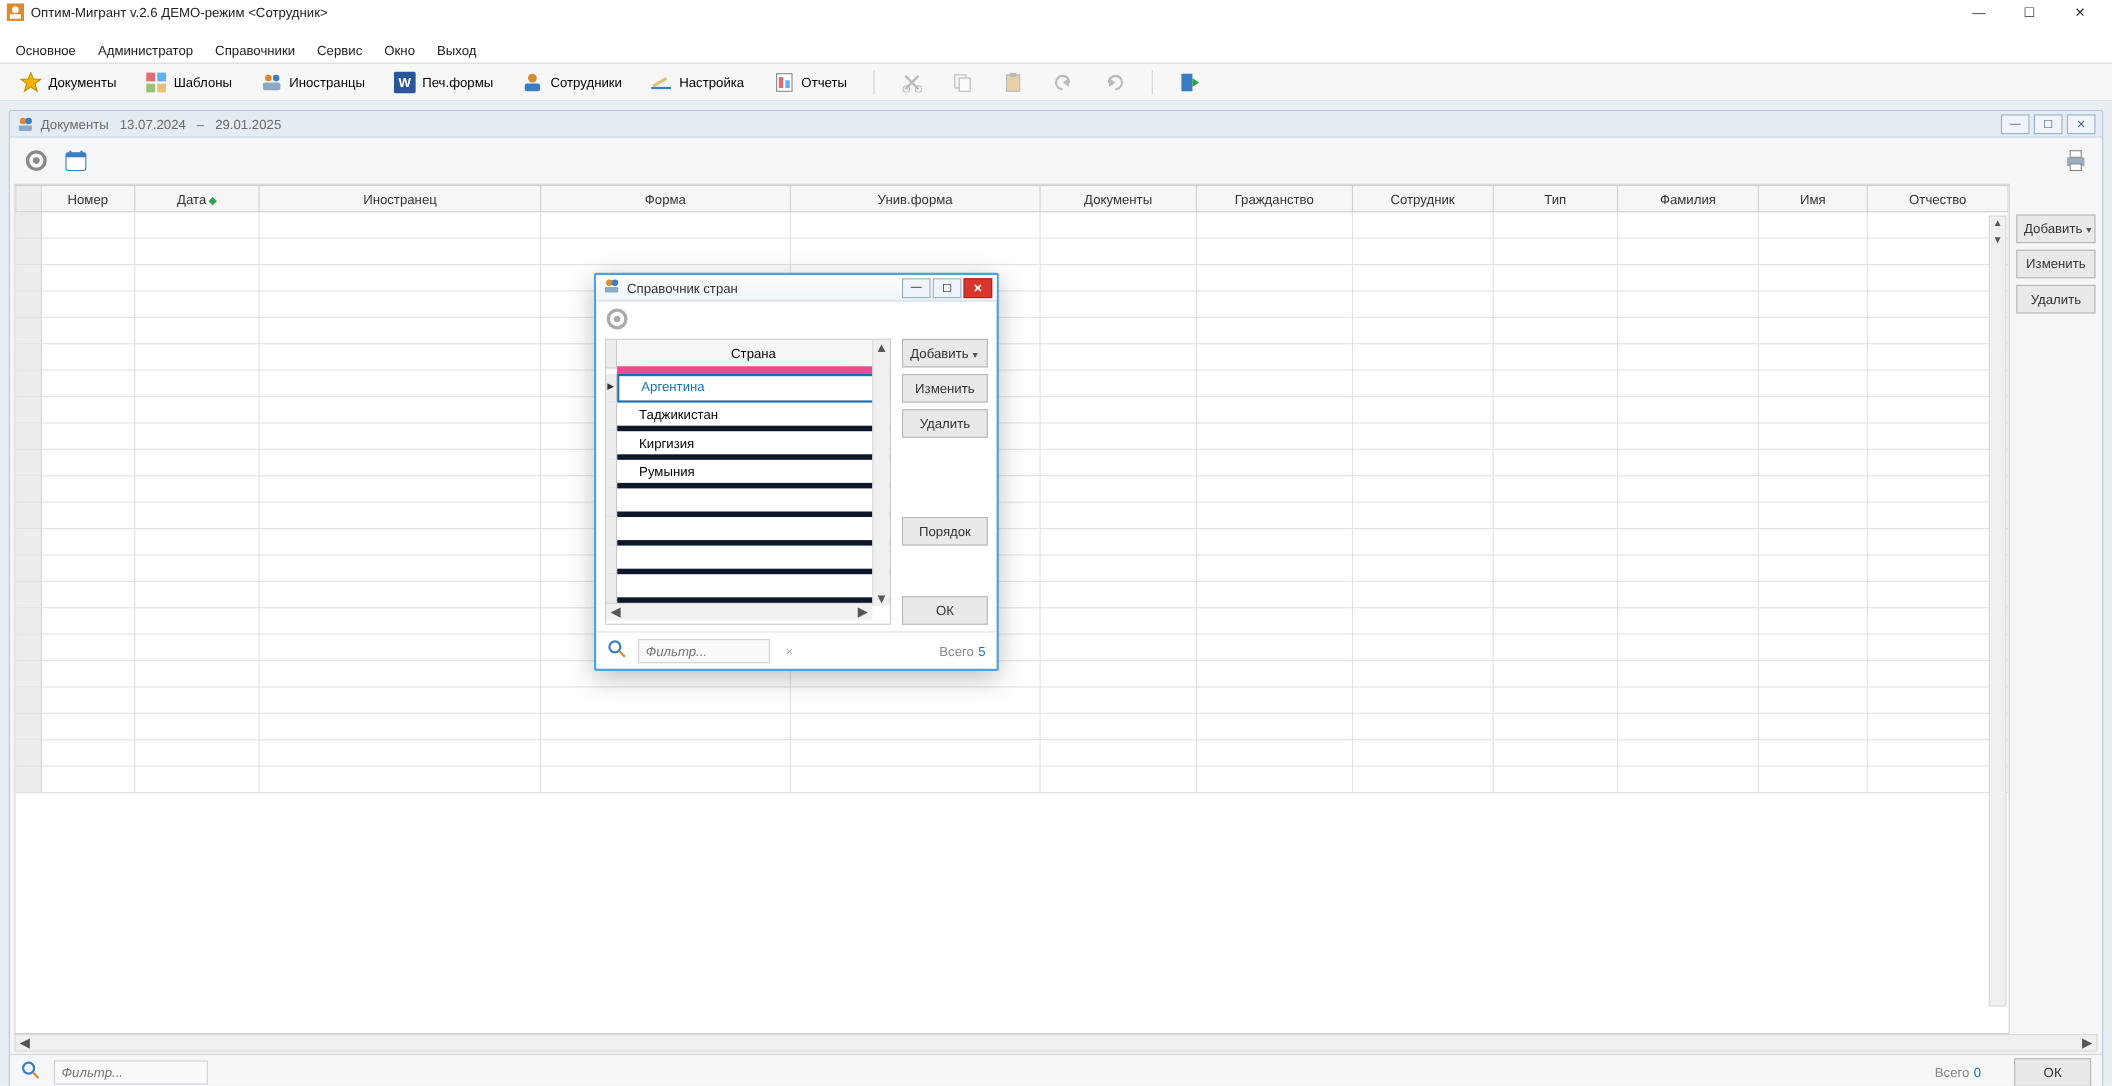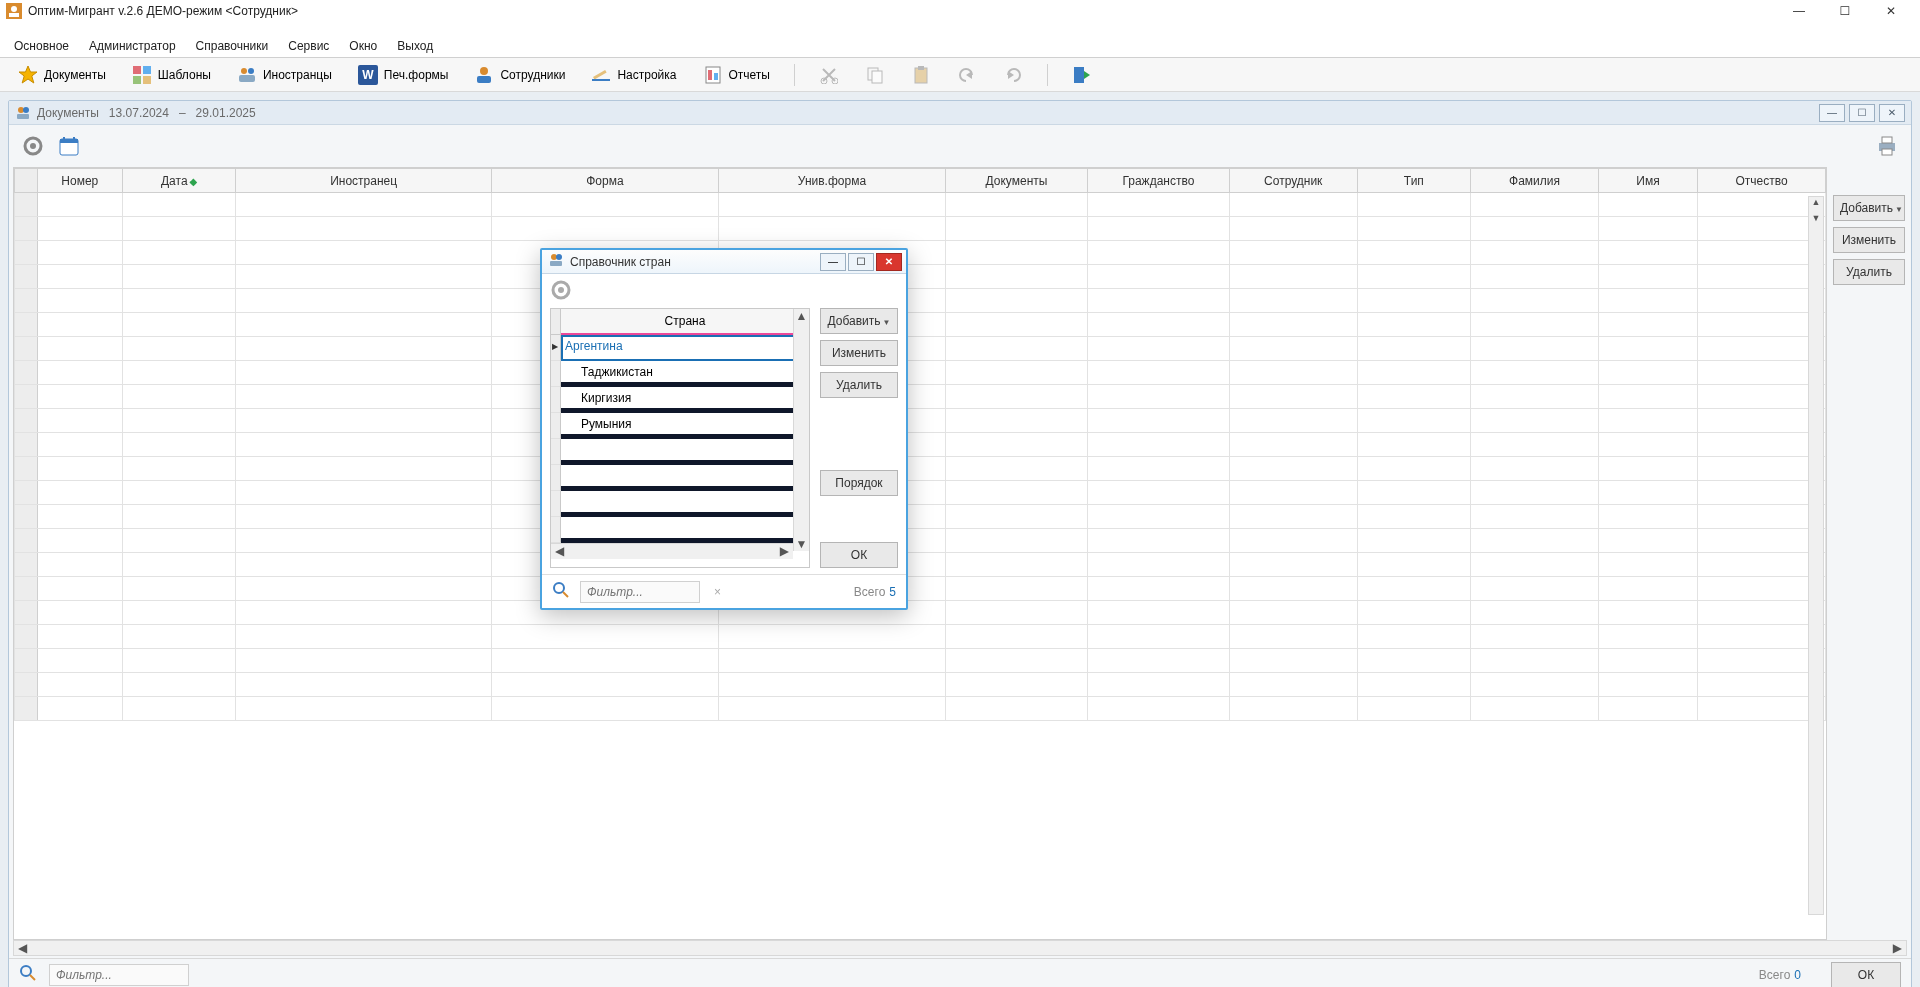--- a/index.html
+++ b/index.html
@@ -66,27 +66,27 @@
   .dlg-title .t { color:#333; }
   .dlg-title .ctrl { margin-left:auto; display:flex; gap:2px; }
   .dlg-title .ctrl .b { width:26px; height:18px; border:1px solid #9aaec1; background:#eef4fa; display:flex; align-items:center; justify-content:center; font-size:10px; }
   .dlg-title .ctrl .close { background:#d9362e; color:#fff; border-color:#a32820; font-weight:bold; }
 
   .dlg-toolbar { height:34px; display:flex; align-items:center; padding:0 8px; }
   .dlg-body { display:flex; padding:0 8px 6px 8px; gap:10px; }
   .dlg-grid { flex:1; border:1px solid #c9c9c9; position:relative; }
   .dlg-grid .head { display:flex; }
   .dlg-grid .head .rh { width:10px; background:#ededed; border-right:1px solid #c9c9c9; border-bottom:1px solid #c9c9c9; height:26px; }
-  .dlg-grid .head .ch { flex:1; text-align:center; padding:5px 0; border-bottom:2px solid #ec4899; background:#f6f6f6; }
+  .dlg-grid .head .ch { flex:1; text-align:center; padding:5px 0; border-bottom:7px solid #ec4899; background:#f6f6f6; }
   .dlg-grid .rows { }
   .dlg-grid .row { display:flex; height:26px; align-items:stretch; }
   .dlg-grid .row .rh { width:10px; background:#ededed; border-right:1px solid #c9c9c9; border-bottom:1px solid #e0e0e0; position:relative; }
   .dlg-grid .row .rh.cur::after { content:"▶"; font-size:8px; color:#333; position:absolute; left:1px; top:7px; }
   .dlg-grid .row .cell { flex:1; border-bottom:5px solid #0f172a; padding:4px 20px; }
-  .dlg-grid .row.sel .cell { border:2px solid #1a6fb4; color:#1a6fb4; padding:2px 2px; }
+  .dlg-grid .row.sel .cell { border:2px solid #1a6fb4; color:#1a6fb4; padding:2px 20px; }
   .dlg-grid .vsb { position:absolute; top:0; right:0; bottom:16px; width:16px; background:#f0f0f0; border-left:1px solid #d8d8d8; display:flex; flex-direction:column; justify-content:space-between; align-items:center; font-size:9px; color:#555; }
   .dlg-grid .hsb { height:16px; background:#f0f0f0; border-top:1px solid #d8d8d8; display:flex; justify-content:space-between; padding:0 4px; font-size:9px; color:#555; margin-right:16px; }
 
   .dlg-right { width:78px; display:flex; flex-direction:column; gap:6px; }
   .dlg-right .gap { height:60px; }
 
   .dlg-footer { height:34px; display:flex; align-items:center; gap:10px; padding:0 10px; border-top:1px solid #dedede; }
   .dlg-footer input { border:1px solid #d0d0d0; background:#fafafa; padding:3px 6px; width:120px; color:#aaa; font-style:italic; }
   .dlg-footer .total { margin-left:auto; color:#888; }
   .dlg-footer .total b { color:#1a6fb4; font-weight:normal; margin-left:4px; }

